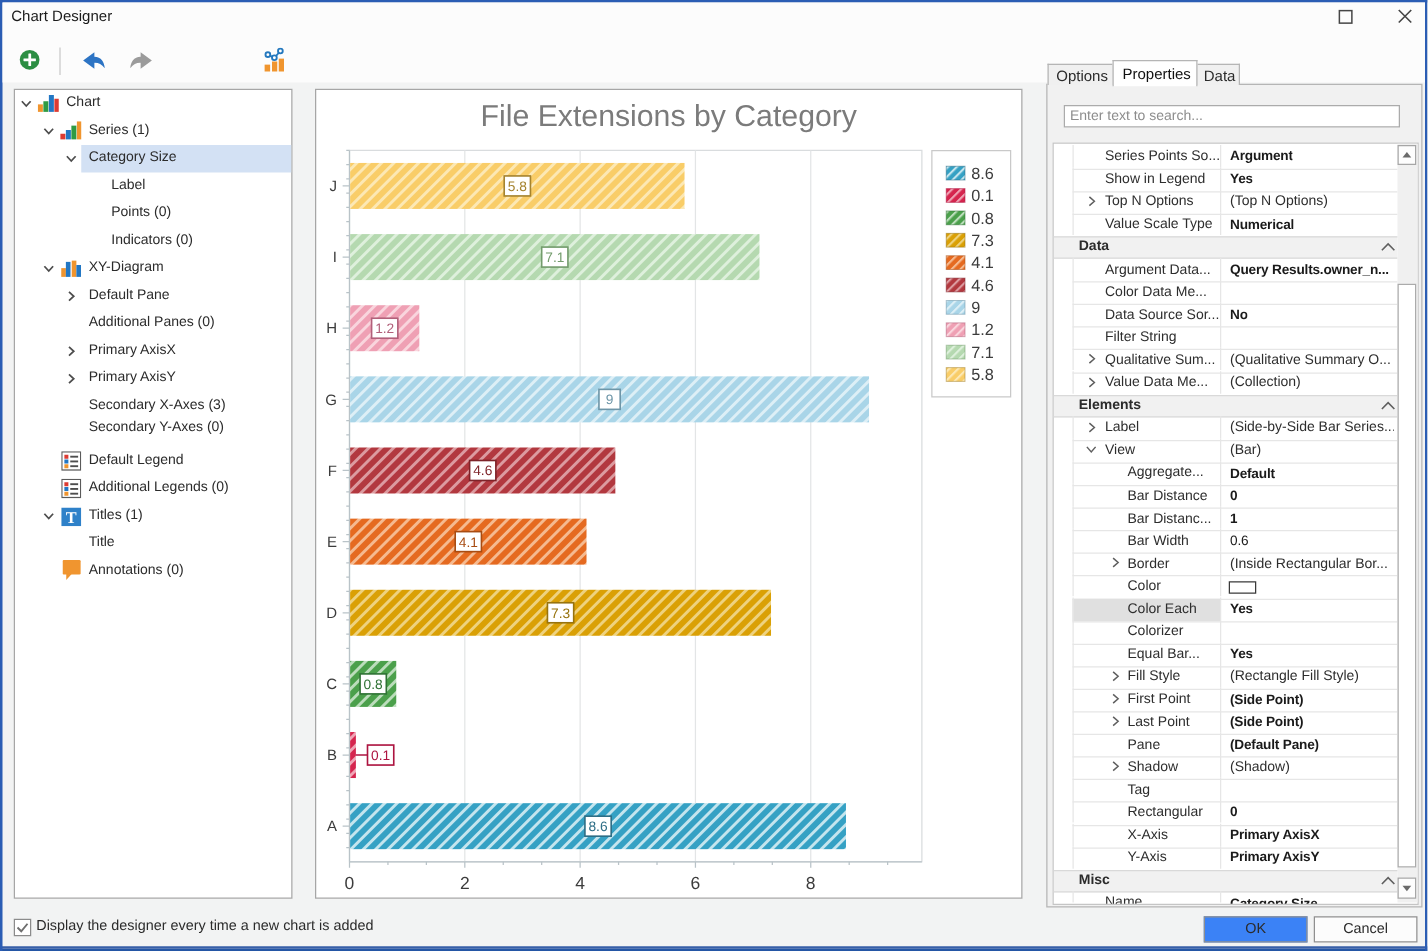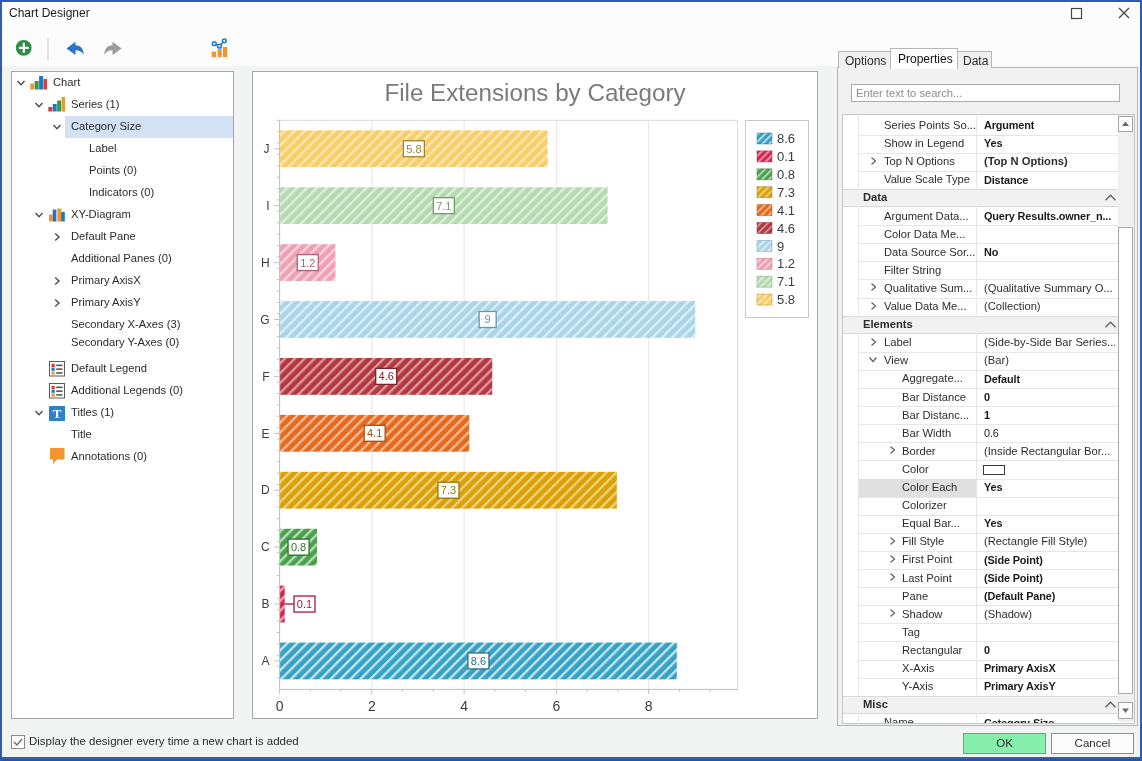--- a/index.html
+++ b/index.html
@@ -371,24 +371,24 @@
 <div class="txt" style="left:856px;top:87px;font-size:11.2px;color:#8d8d8d">Enter text to search...</div>
 <div class="abs" style="left:842px;top:114px;width:293px;height:610px;background:#fff;border:1px solid #c5c5c5;overflow:hidden" id="grid">
 <div class="abs" style="left:15px;top:19.6px;width:260px;height:1px;background:#e6e6e6"></div>
 <div class="txt" style="left:41px;top:4px;font-size:11.2px;color:#2d2d2d">Series Points So...</div>
 <div class="txt" style="left:141px;top:4.2px;font-size:10.9px;letter-spacing:-0.15px;font-weight:bold;color:#1a1a1a;max-width:131px;overflow:hidden">Argument</div>
 <div class="abs" style="left:15px;top:37.7px;width:260px;height:1px;background:#e6e6e6"></div>
 <div class="txt" style="left:41px;top:22.1px;font-size:11.2px;color:#2d2d2d">Show in Legend</div>
 <div class="txt" style="left:141px;top:22.3px;font-size:10.9px;letter-spacing:-0.15px;font-weight:bold;color:#1a1a1a;max-width:131px;overflow:hidden">Yes</div>
 <div class="abs" style="left:15px;top:55.8px;width:260px;height:1px;background:#e6e6e6"></div>
 <div class="txt" style="left:41px;top:40.2px;font-size:11.2px;color:#2d2d2d">Top N Options</div>
-<div class="txt" style="left:141px;top:40.2px;font-size:11.2px;font-weight:bold;color:#2d2d2d;max-width:131px;overflow:hidden">(Top N Options)</div>
+<div class="txt" style="left:141px;top:40.2px;font-size:11.2px;font-weight:normal;color:#2d2d2d;max-width:131px;overflow:hidden">(Top N Options)</div>
 <div class="abs" style="left:15px;top:73.9px;width:260px;height:1px;background:#e6e6e6"></div>
 <div class="txt" style="left:41px;top:58.3px;font-size:11.2px;color:#2d2d2d">Value Scale Type</div>
-<div class="txt" style="left:141px;top:58.5px;font-size:10.9px;letter-spacing:-0.15px;font-weight:bold;color:#1a1a1a;max-width:131px;overflow:hidden">Distance</div>
+<div class="txt" style="left:141px;top:58.5px;font-size:10.9px;letter-spacing:-0.15px;font-weight:bold;color:#1a1a1a;max-width:131px;overflow:hidden">Numerical</div>
 <div class="abs" style="left:0;top:73.9px;width:275px;height:18.1px;background:#f1f1f1;border-top:1px solid #d9d9d9;border-bottom:1px solid #d9d9d9"></div>
 <div class="txt" style="left:20px;top:76.4px;font-size:11.2px;font-weight:bold;color:#2b2b2b">Data</div>
 <svg class="abs" style="left:261px;top:77.9px" width="13" height="10" viewBox="0 0 13 10">
       <path d="M1.5 7.2 L6.5 2.2 L11.5 7.2" stroke="#5f5f5f" stroke-width="1.3" fill="none"></path>
     </svg>
 <div class="abs" style="left:15px;top:110.1px;width:260px;height:1px;background:#e6e6e6"></div>
 <div class="txt" style="left:41px;top:94.5px;font-size:11.2px;color:#2d2d2d">Argument Data...</div>
 <div class="txt" style="left:141px;top:94.7px;font-size:10.9px;letter-spacing:-0.15px;font-weight:bold;color:#1a1a1a;max-width:131px;overflow:hidden">Query Results.owner_n...</div>
 <div class="abs" style="left:15px;top:128.2px;width:260px;height:1px;background:#e6e6e6"></div>
 <div class="txt" style="left:41px;top:112.6px;font-size:11.2px;color:#2d2d2d">Color Data Me...</div>
@@ -576,13 +576,13 @@
 <div class="abs" style="left:1118px;top:702px;width:15px;height:17px;background:#fdfdfd;border:1px solid #a6a6a6"></div>
 <svg class="abs" style="left:1118px;top:702px" width="15" height="17" viewBox="0 0 15 17">
     <path d="M7.5 11 L11 6.5 L4 6.5 Z" fill="#6a6a6a"></path>
   </svg>
 <div class="abs" style="left:1118px;top:227px;width:15px;height:467px;background:#ffffff;border:1px solid #ababab"></div>
 <div class="abs" style="left:11px;top:735px;width:14px;height:14px;background:#fff;border:1px solid #8b8b8b"></div>
 <svg class="abs" style="left:11px;top:735px" width="14" height="14" viewBox="0 0 14 14">
     <path d="M3 7 L6 10 L11 4" stroke="#6e6e6e" stroke-width="1.5" fill="none"></path>
   </svg>
 <div class="txt" style="left:29px;top:735px;font-size:11.5px;color:#2b2b2b">Display the designer every time a new chart is added</div>
-<div class="abs" style="left:963px;top:733px;width:83px;height:21px;background:#86efac;border:1px solid #8f8f8f;text-align:center;font-size:11.5px;color:#2b2b2b;line-height:19px">OK</div>
+<div class="abs" style="left:963px;top:733px;width:83px;height:21px;background:#3b82f6;border:1px solid #8f8f8f;text-align:center;font-size:11.5px;color:#2b2b2b;line-height:19px">OK</div>
 <div class="abs" style="left:1051px;top:733px;width:83px;height:21px;background:#fcfcfc;border:1px solid #8f8f8f;text-align:center;font-size:11.5px;color:#2b2b2b;line-height:19px">Cancel</div>
 </body></html>

